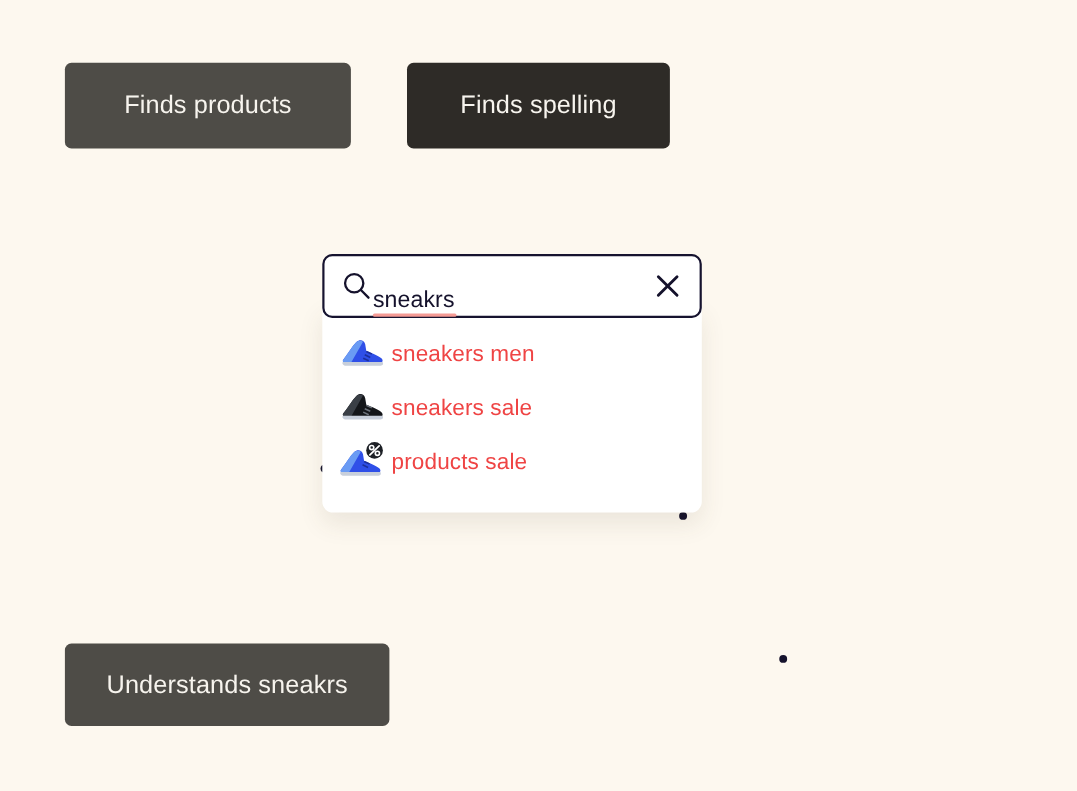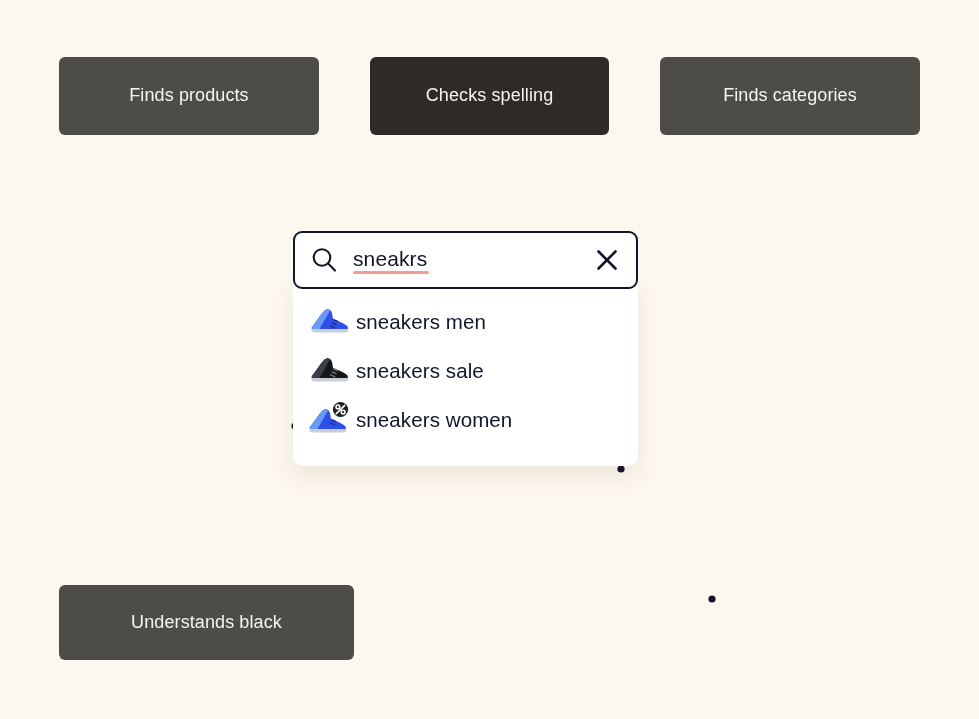--- a/index.html
+++ b/index.html
@@ -20,21 +20,21 @@
   }
 
   
   .callout {
     position: absolute;
     display: flex;
     align-items: center;
     justify-content: center;
     border-radius: 6px;
     color: #f7f4ee;
-    font-size: 18px;
+    font-size: 23px;
     letter-spacing: .1px;
     box-sizing: border-box;
     padding: 0 14px;
     text-align: center;
     line-height: 1.2;
   }
   .callout.shade-gray  { background: #4e4c47; }
   .callout.shade-dark  { background: #2e2b27; }
 
   #cal-finds-products   { left: 59px;  top: 57px;  width: 260px; height: 78px; }
@@ -74,24 +74,23 @@
     border: 2.2px solid #16132f;
     border-radius: 9px;
     display: flex;
     align-items: center;
     padding: 0 16px 0 14px;
     z-index: 3;
   }
   #search-icon { flex: 0 0 auto; line-height: 0; }
   #search-text-wrap {
     flex: 1 1 auto;
-    margin-left: 14px;
-    position: relative;
-    display: flex;
-    align-items: center;
+    position: relative;
+    display: flex;
+    align-items: flex-end;
     height: 100%;
   }
   #search-value {
     font-size: 21px;
     color: #15122c;
     letter-spacing: .1px;
     position: relative;
     display: inline-block;
     padding-bottom: 2px;
   }
@@ -133,21 +132,21 @@
   }
   .sg-icon {
     flex: 0 0 auto;
     width: 44px;
     height: 38px;
     position: relative;
     line-height: 0;
   }
   .sg-label {
     font-size: 20.5px;
-    color: #0f172a;
+    color: #ef4444;
     letter-spacing: .1px;
     margin-left: 5px;
   }
 </style>
 </head>
 <body>
 
 <div id="stage">
 
   <svg id="connectors" viewBox="0 0 979 719">
@@ -178,29 +177,26 @@
       <circle class="conn-dot" cx="621" cy="469" r="3.6"></circle>
       <circle class="conn-dot" cx="712" cy="599" r="3.6"></circle>
     </g>
   </svg>
 
   <div class="callout shade-gray" id="cal-finds-products">
     <span>Finds products</span>
   </div>
 
   <div class="callout shade-dark" id="cal-checks-spelling">
-    <span>Checks spelling</span>
-  </div>
-
-  <div class="callout shade-gray" id="cal-finds-categories">
-    <span>Finds categories</span>
-  </div>
+    <span>Finds spelling</span>
+  </div>
+
 
   <div class="callout shade-gray" id="cal-understands-colors">
-    <span>Understands black</span>
+    <span>Understands sneakrs</span>
   </div>
 
 
   <div id="search-widget">
 
     <div id="search-box">
       <span id="search-icon">
         <svg width="30" height="30" viewBox="0 0 30 30">
           <circle cx="13" cy="12.5" r="8.3" fill="none" stroke="#15122c" stroke-width="2.1"></circle>
           <line x1="19.1" y1="18.6" x2="26" y2="25.6" stroke="#15122c" stroke-width="2.1" stroke-linecap="round"></line>
@@ -259,18 +255,18 @@
             <line x1="24" y1="18.5" x2="29" y2="20.8" stroke="#1c2f9c" stroke-width="1.5"></line>
             <line x1="22.6" y1="21.6" x2="27.6" y2="23.9" stroke="#1c2f9c" stroke-width="1.5"></line>
             <g>
               <circle cx="33.5" cy="8.5" r="7.6" fill="#1d2026"></circle>
               <circle cx="30.9" cy="5.9" r="1.9" fill="none" stroke="#ffffff" stroke-width="1.5"></circle>
               <circle cx="36.1" cy="11.1" r="1.9" fill="none" stroke="#ffffff" stroke-width="1.5"></circle>
               <line x1="29.3" y1="12.6" x2="37.7" y2="4.4" stroke="#ffffff" stroke-width="1.6" stroke-linecap="round"></line>
             </g>
           </svg>
         </span>
-        <span class="sg-label">sneakers women</span>
+        <span class="sg-label">products sale</span>
       </div>
 
     </div>
   </div>
 </div>
 
 </body></html>

